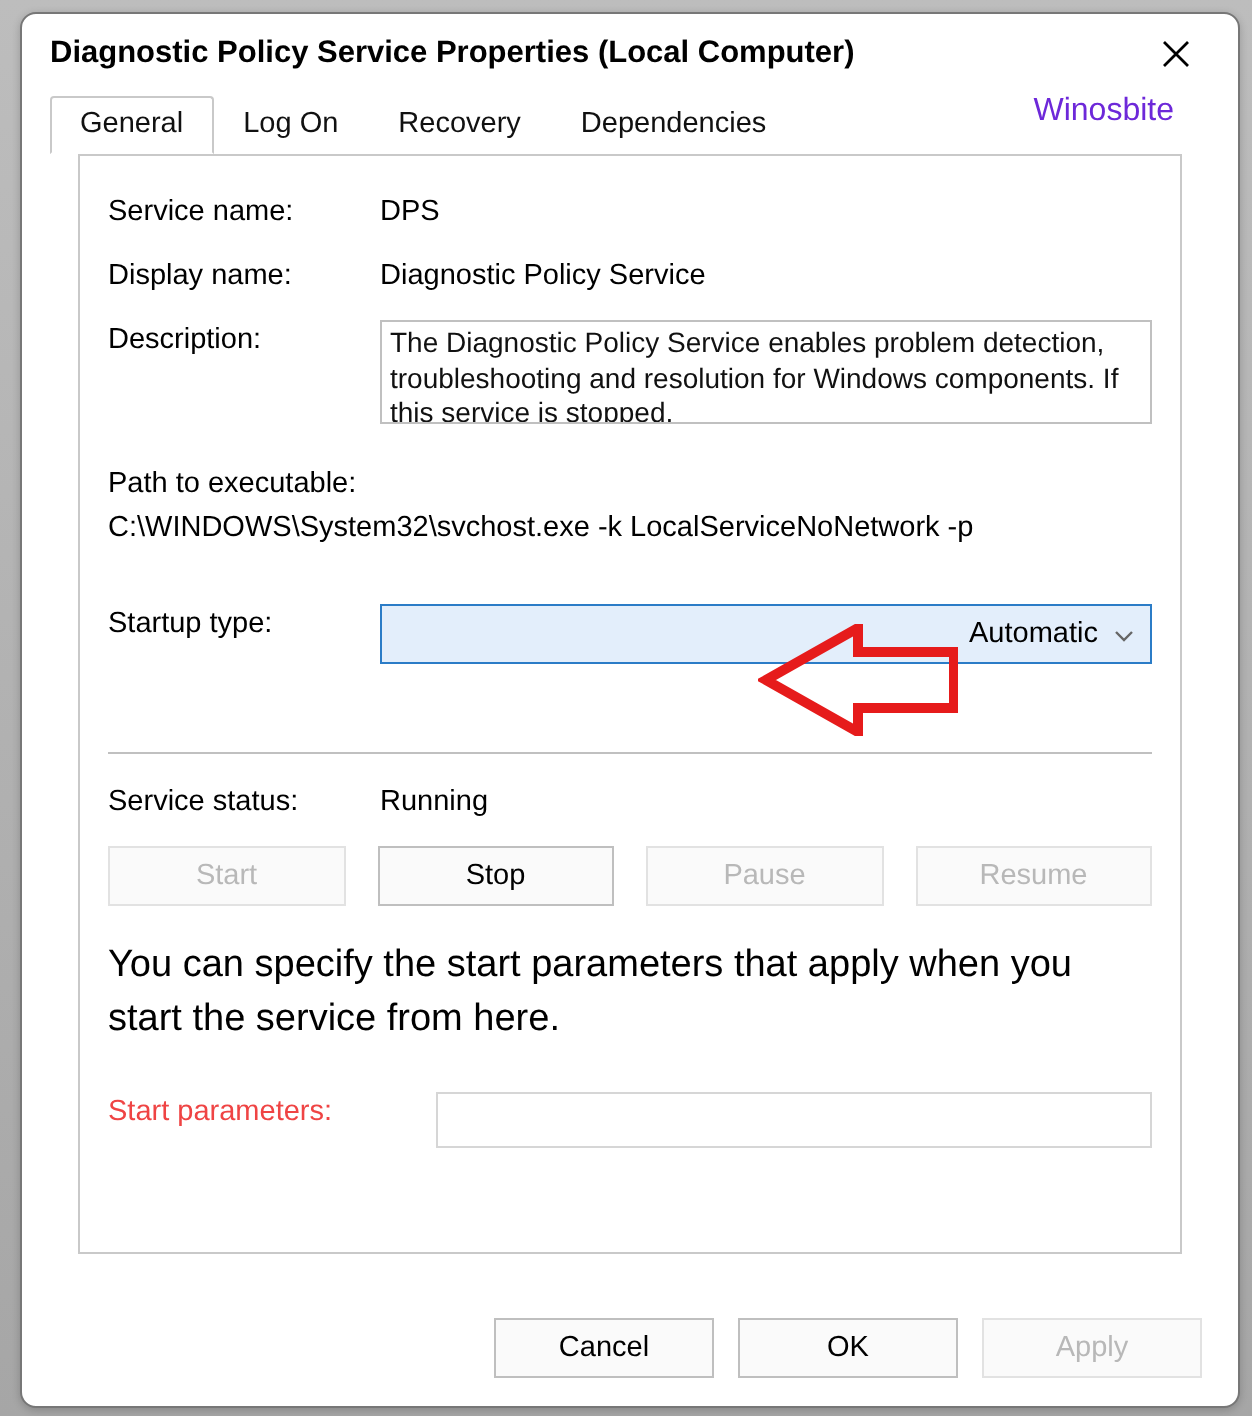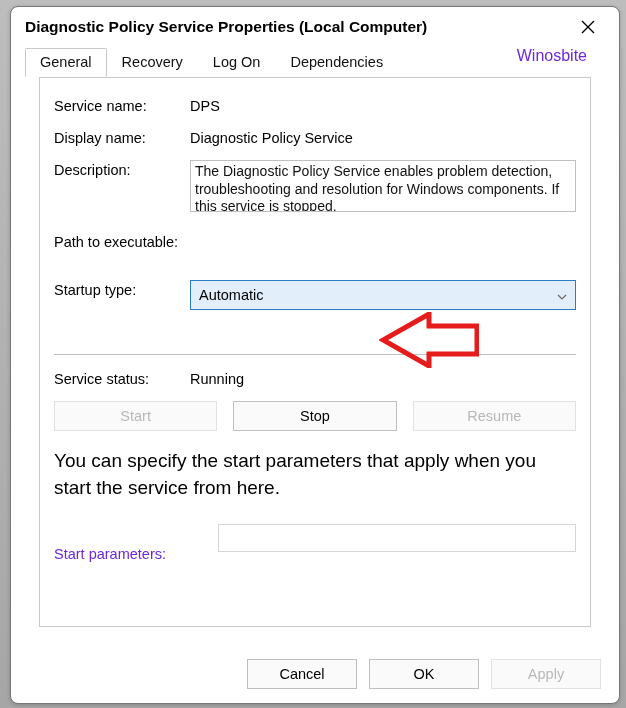--- a/index.html
+++ b/index.html
@@ -123,20 +123,21 @@
     width: 100%;
     height: 30px;
     border: 1px solid #2b7cc7;
     background: #e3eefb;
     padding: 0 26px 0 8px;
     font-size: 14.5px;
     display: flex;
     align-items: center;
     position: relative;
     cursor: default;
+    justify-content: flex-end;
   }
   .select .chev {
     position: absolute;
     right: 8px; top: 50%;
     transform: translateY(-50%);
     color: #555;
   }
   hr.sep {
     border: none;
     border-top: 1px solid #c0c0c0;
@@ -162,21 +163,21 @@
     color: #b8b8b8;
     border-color: #e2e2e2;
     background: #fafafa;
   }
   .help-text {
     font-size: 19px;
     line-height: 1.45;
     margin-top: 16px;
     margin-bottom: 22px;
   }
-  .params-row .label { color: #6d28d9; margin-top: 20px; }
+  .params-row .label { color: #ef4444; }
   .params-input {
     flex: 1;
     height: 28px;
     border: 1px solid #d6d6d6;
     background: #fff;
     padding: 0 6px;
     font-size: 14px;
     color: #888;
   }
   .footer {
@@ -219,22 +220,22 @@
       <div class="close">
         <svg viewBox="0 0 14 14">
             <path d="M1 1 L13 13 M13 1 L1 13" stroke="#000" stroke-width="1.4" fill="none"></path>
           </svg>
       </div>
     </div>
 
     <div class="tabs-wrap">
       <div class="tabs">
         <div class="tab selected">General</div>
+        <div class="tab">Log On</div>
         <div class="tab">Recovery</div>
-        <div class="tab">Log On</div>
         <div class="tab">Dependencies</div>
         <div class="watermark">Winosbite</div>
       </div>
 
       <div class="panel">
 
         <div class="row">
           <div class="label">Service name:</div>
           <div class="value">DPS</div>
         </div>
@@ -244,20 +245,21 @@
           <div class="value">Diagnostic Policy Service</div>
         </div>
 
         <div class="row">
           <div class="label">Description:</div>
           <div class="desc-box">The Diagnostic Policy Service enables problem detection, troubleshooting and resolution for Windows components.  If this service is stopped,</div>
         </div>
 
         <div class="path-section">
           <div>Path to executable:</div>
+          <div>C:\WINDOWS\System32\svchost.exe -k LocalServiceNoNetwork -p</div>
         </div>
 
         <div class="row" style="margin-bottom:16px;">
           <div class="label">Startup type:</div>
           <div class="select-wrap">
             <div class="select">
               <span>Automatic</span>
               <span class="chev">
                 <svg width="10" height="6" viewBox="0 0 10 6">
                     <path d="M1 1 L5 5 L9 1" stroke="#666" stroke-width="1.2" fill="none"></path>
@@ -270,20 +272,21 @@
         <hr class="sep">
 
         <div class="row">
           <div class="label">Service status:</div>
           <div class="value">Running</div>
         </div>
 
         <div class="button-row">
           <div class="svc-btn disabled">Start</div>
           <div class="svc-btn">Stop</div>
+          <div class="svc-btn disabled">Pause</div>
           <div class="svc-btn disabled">Resume</div>
         </div>
 
         <div class="help-text">You can specify the start parameters that apply when you start the service from here.</div>
 
         <div class="row params-row">
           <div class="label" style="width:164px;">Start parameters:</div>
           <input class="params-input" type="text" disabled="" value="" style="">
         </div>
 

